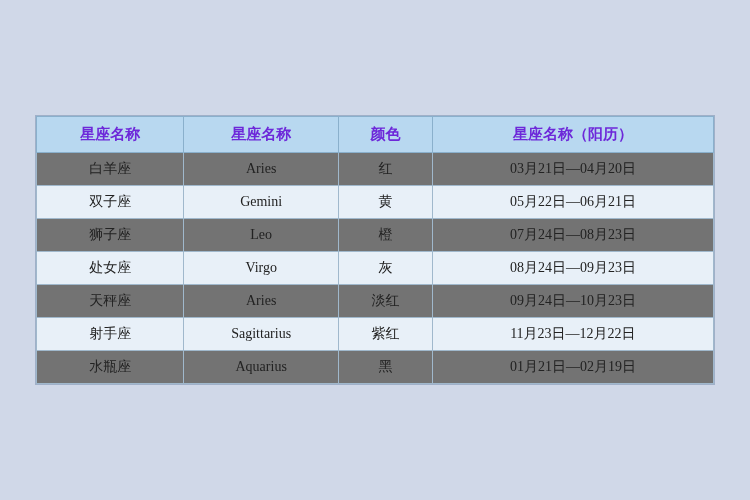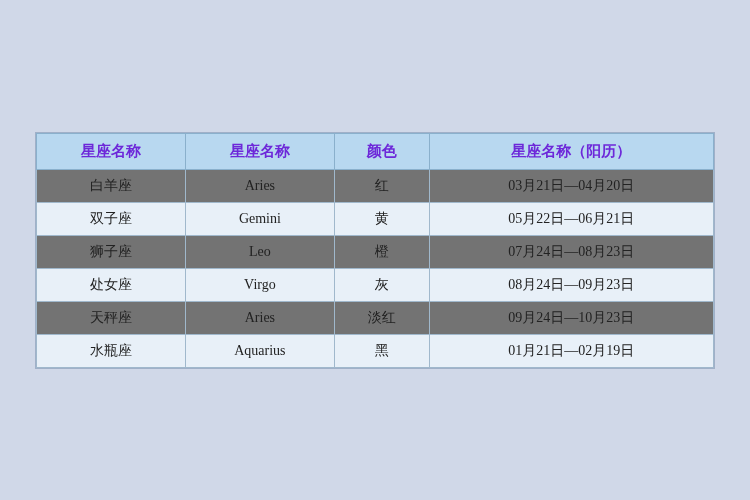--- a/index.html
+++ b/index.html
@@ -90,20 +90,26 @@
           <td>灰</td>
           <td>08月24日—09月23日</td>
         </tr>
         <tr>
           <td>天秤座</td>
           <td>Aries</td>
           <td>淡红</td>
           <td>09月24日—10月23日</td>
         </tr>
         <tr>
+          <td>射手座</td>
+          <td>Sagittarius</td>
+          <td>紫红</td>
+          <td>11月23日—12月22日</td>
+        </tr>
+        <tr>
           <td>水瓶座</td>
           <td>Aquarius</td>
           <td>黑</td>
           <td>01月21日—02月19日</td>
         </tr>
       </tbody>
   </table>
 </div>
 
 </body></html>

